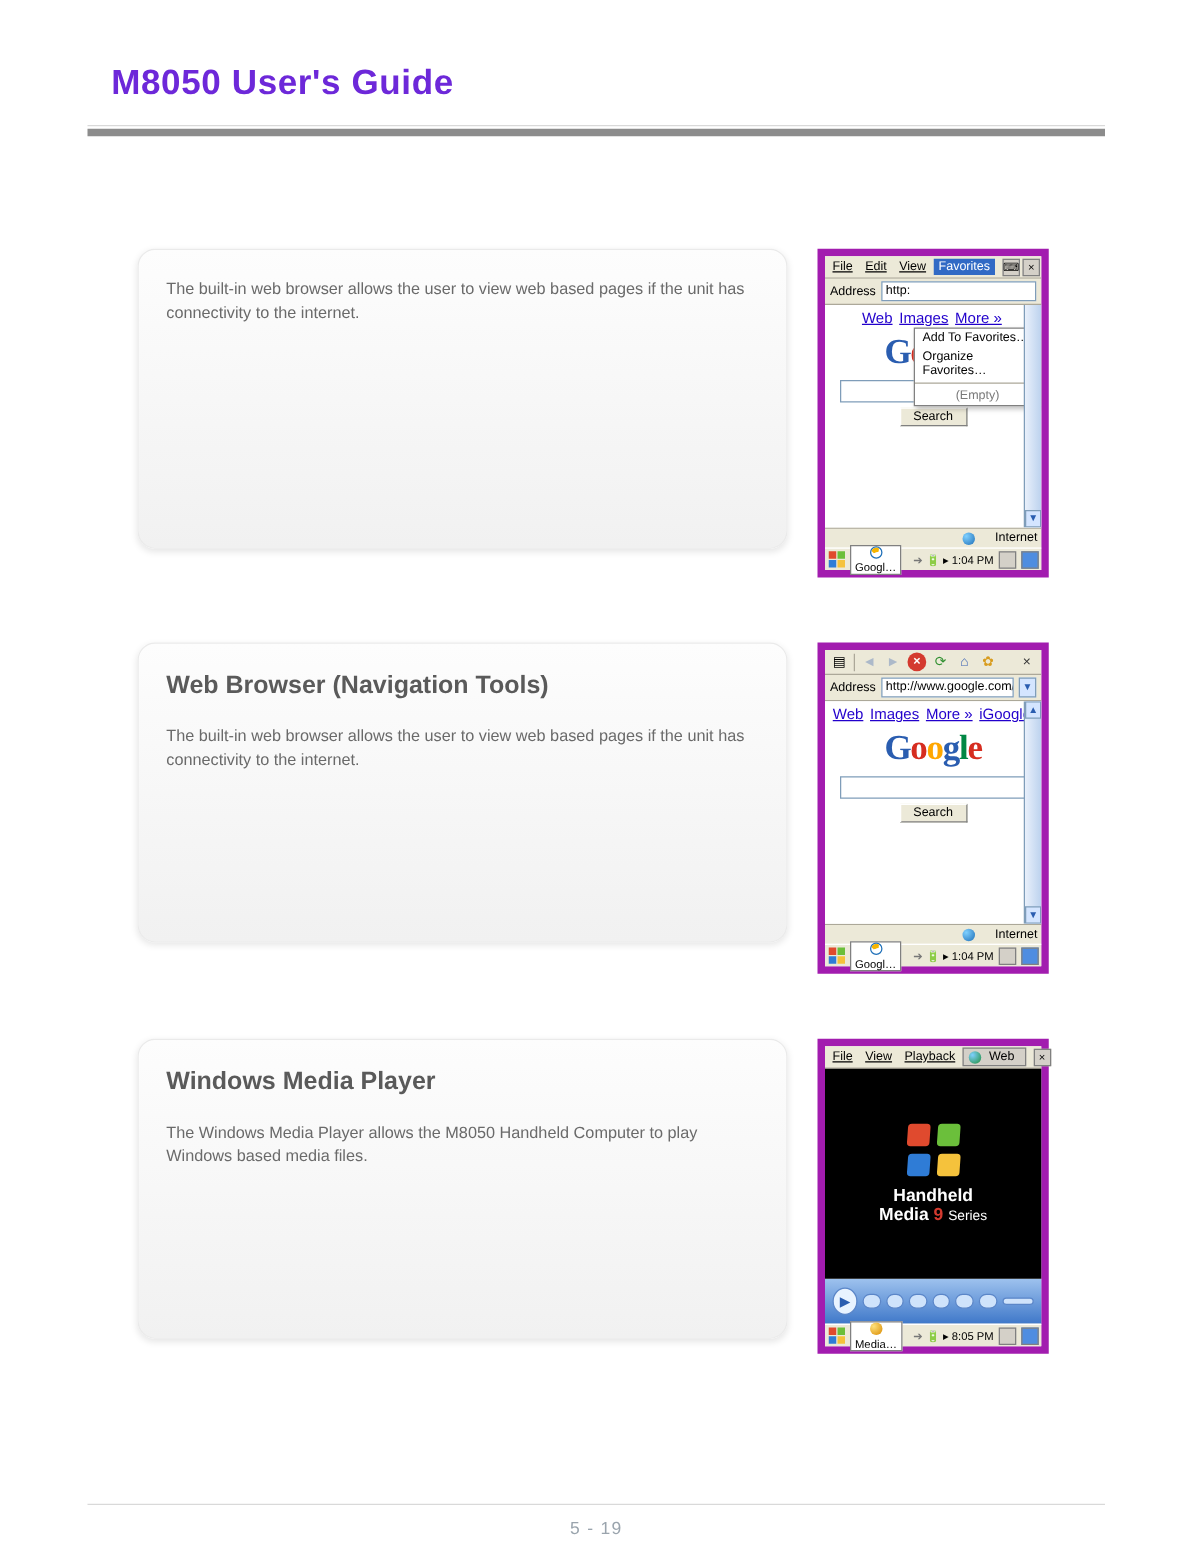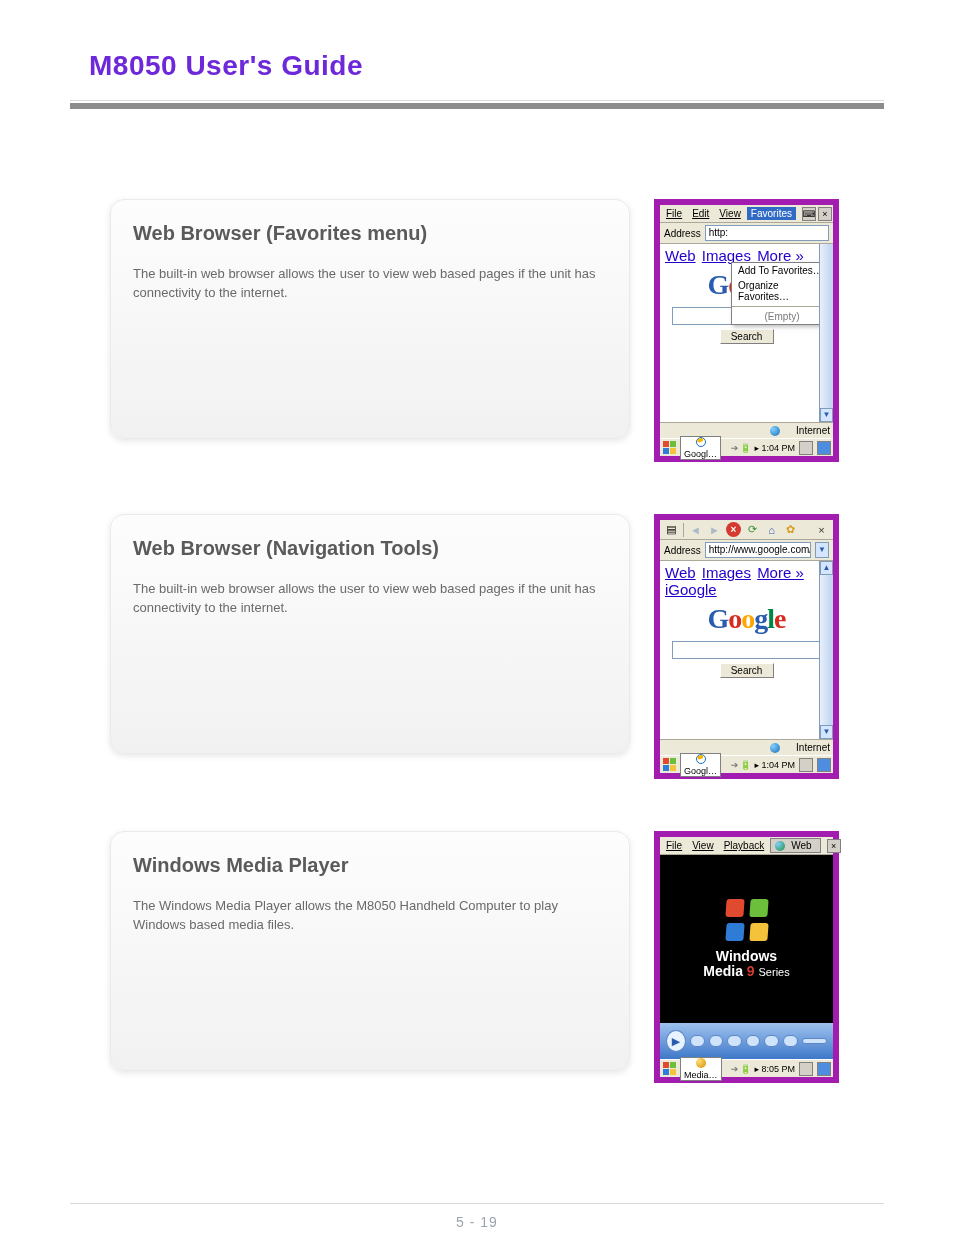--- a/index.html
+++ b/index.html
@@ -31,21 +31,21 @@
   .shot .menubar .sel { background:#316ac5; color:#fff; }
   .shot .menubar .icons { margin-left:auto; display:flex; gap:2px; }
   .shot .menubar .mi { width:14px; height:14px; background:#d4d0c8; border:1px solid #808080; display:flex; align-items:center; justify-content:center; font-size:9px; }
   .shot .addr { display:flex; align-items:center; gap:4px; padding:2px 4px; background:#ece9d8; border-bottom:1px solid #aca899; }
   .shot .addr .box { flex:1; background:#fff; border:1px solid #7f9db9; height:16px; padding:0 3px; line-height:14px; overflow:hidden; white-space:nowrap; }
   .shot .popup { position:absolute; right:0; top:18px; width:102px; background:#fff; border:1px solid #808080; box-shadow:2px 2px 4px rgba(0,0,0,0.25); font-size:10px; }
   .shot .popup div { padding:2px 6px; }
   .shot .popup .sep { border-top:1px solid #aca899; margin:2px 0; padding:0; }
   .shot .popup .empty { color:#7a7a7a; text-align:center; }
   .shot .body { position:relative; height:178px; background:#fff; overflow:hidden; }
-  .shot .toplinks { padding:3px 5px; color:#2200cc; font-size:15px; }
+  .shot .toplinks { padding:3px 5px; color:#2200cc; font-size:12px;text-align:center; }
   .shot .toplinks .u { text-decoration:underline; margin-right:2px; }
   .shot .glog { margin:2px auto 6px auto; width:120px; text-align:center; font-family: "Times New Roman", serif; font-size:28px; font-weight:700; letter-spacing:-1px; }
   .shot .glog .b { color:#2a5db0; }
   .shot .glog .r { color:#d62d20; }
   .shot .glog .y { color:#ffa700; }
   .shot .glog .g { color:#008744; }
   .shot .sbox { width:150px; height:18px; margin:4px auto; border:1px solid #7f9db9; background:#fff; }
   .shot .sbtn { display:block; width:54px; margin:4px auto; text-align:center; padding:1px 0; background:#ece9d8; border:1px solid #808080; border-top-color:#fff; border-left-color:#fff; font-size:10px; }
   .shot .scroll { position:absolute; right:0; top:0; bottom:0; width:14px; background:linear-gradient(90deg,#e9f0fb,#bcd2ee); border-left:1px solid #7f9db9; }
   .shot .scroll .btn { position:absolute; left:0; right:0; height:14px; background:#d4e5ff; border:1px solid #7f9db9; font-size:8px; text-align:center; line-height:12px; color:#2a5db0; }
@@ -111,21 +111,20 @@
   <div class="page-title">M8050 User's Guide</div>
   <div class="rule">
     <div class="thin"></div>
     <div class="thick"></div>
   </div>
 
   <div class="content">
 
     <div class="row">
       <div class="card">
-        <h2>Web Browser (Favorites menu)</h2>
         <p>The built-in web browser allows the user to view web based pages if the unit has connectivity to the internet.</p>
       </div>
 
       <div class="shot rel">
         <div class="menubar">
           <span><u>File</u></span>
           <span><u>Edit</u></span>
           <span><u>View</u></span>
           <span class="sel">Favorites</span>
           <span class="icons">
@@ -268,21 +267,21 @@
             </span>
         </div>
         <div class="body">
           <div class="flag">
             <span class="r"></span>
               <span class="g"></span>
               <span class="b"></span>
               <span class="y"></span>
           </div>
           <div class="wintxt">
-            <div>Windows</div>
+            <div>Handheld</div>
             <div>
               <span>Media</span>
               <span class="nine">9</span>
               <span style="font-weight:400;font-size:11px">Series</span>
             </div>
           </div>
         </div>
         <div class="controls">
           <span class="play">▶</span>
           <span class="mini"></span>

